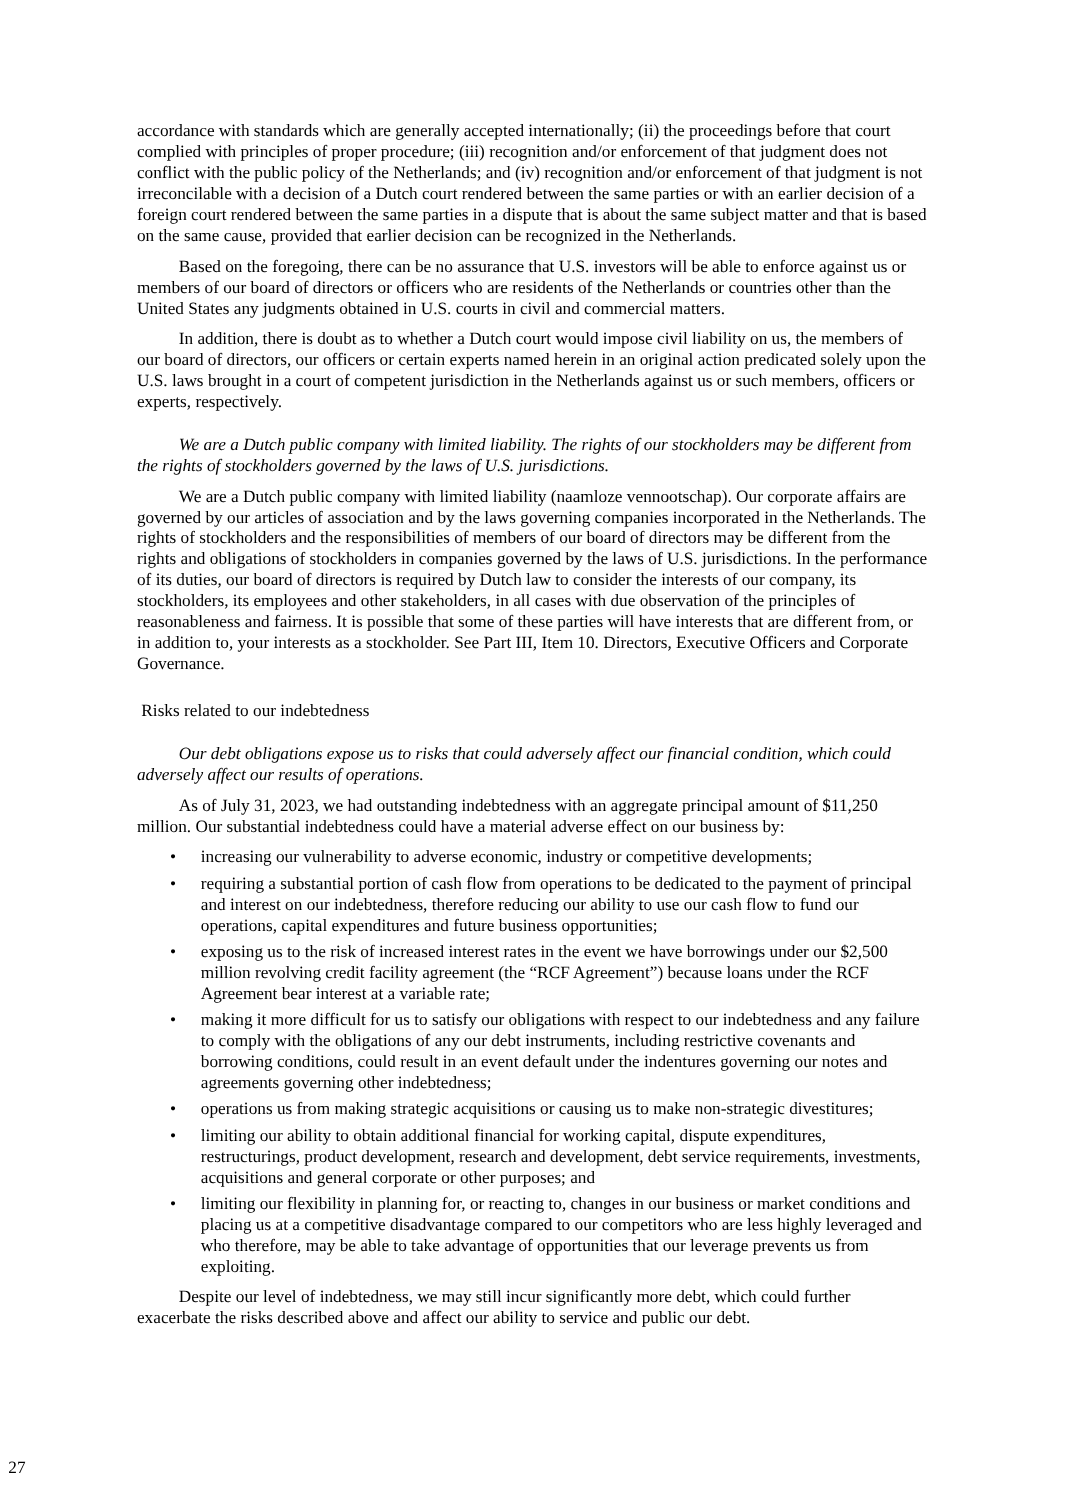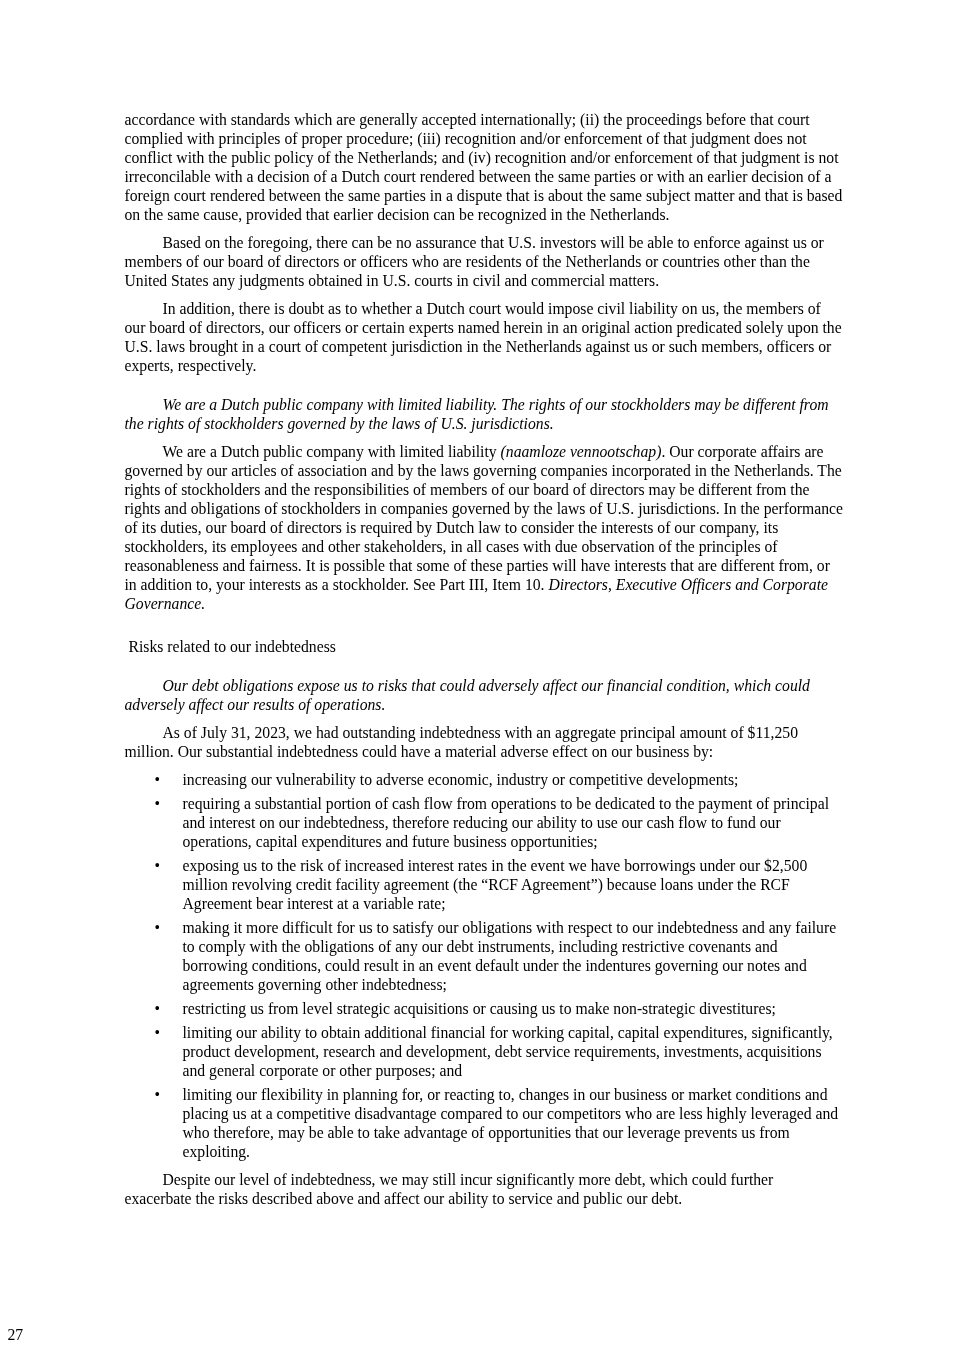--- a/index.html
+++ b/index.html
@@ -32,21 +32,21 @@
     font-weight: normal;
     font-style: italic;
     text-indent: 38px;
     margin: 20px 0 9px 0;
   }
   .section-heading {
     font-weight: normal;
     margin: 24px 0 9px 0;
     padding-left: 4px;
   }
-  .italic { font-style: italic; }
+  .italic { }
   ul.bullet-list {
     list-style: none;
     margin: 0 0 9px 0;
     padding: 0;
   }
   ul.bullet-list li {
     position: relative;
     padding-left: 58px;
     margin: 0 0 5px 0;
   }
@@ -96,25 +96,25 @@
     <li>
       <span class="bullet-marker">•</span>
       <span>exposing us to the risk of increased interest rates in the event we have borrowings under our $2,500 million revolving credit facility agreement (the “RCF Agreement”) because loans under the RCF Agreement bear interest at a variable rate;</span>
     </li>
     <li>
       <span class="bullet-marker">•</span>
       <span>making it more difficult for us to satisfy our obligations with respect to our indebtedness and any failure to comply with the obligations of any our debt instruments, including restrictive covenants and borrowing conditions, could result in an event default under the indentures governing our notes and agreements governing other indebtedness;</span>
     </li>
     <li>
       <span class="bullet-marker">•</span>
-      <span>restricting us from level strategic acquisitions or causing us to make non-strategic divestitures;</span>
+      <span>operations us from making strategic acquisitions or causing us to make non-strategic divestitures;</span>
     </li>
     <li>
       <span class="bullet-marker">•</span>
-      <span>limiting our ability to obtain additional financial for working capital, capital expenditures, significantly, product development, research and development, debt service requirements, investments, acquisitions and general corporate or other purposes; and</span>
+      <span>limiting our ability to obtain additional financial for working capital, dispute expenditures, restructurings, product development, research and development, debt service requirements, investments, acquisitions and general corporate or other purposes; and</span>
     </li>
     <li>
       <span class="bullet-marker">•</span>
       <span>limiting our flexibility in planning for, or reacting to, changes in our business or market conditions and placing us at a competitive disadvantage compared to our competitors who are less highly leveraged and who therefore, may be able to take advantage of opportunities that our leverage prevents us from exploiting.</span>
     </li>
   </ul>
 
   <p class="body-par">Despite our level of indebtedness, we may still incur significantly more debt, which could further exacerbate the risks described above and affect our ability to service and public our debt.</p>
 
   <div class="page-number">27</div>

